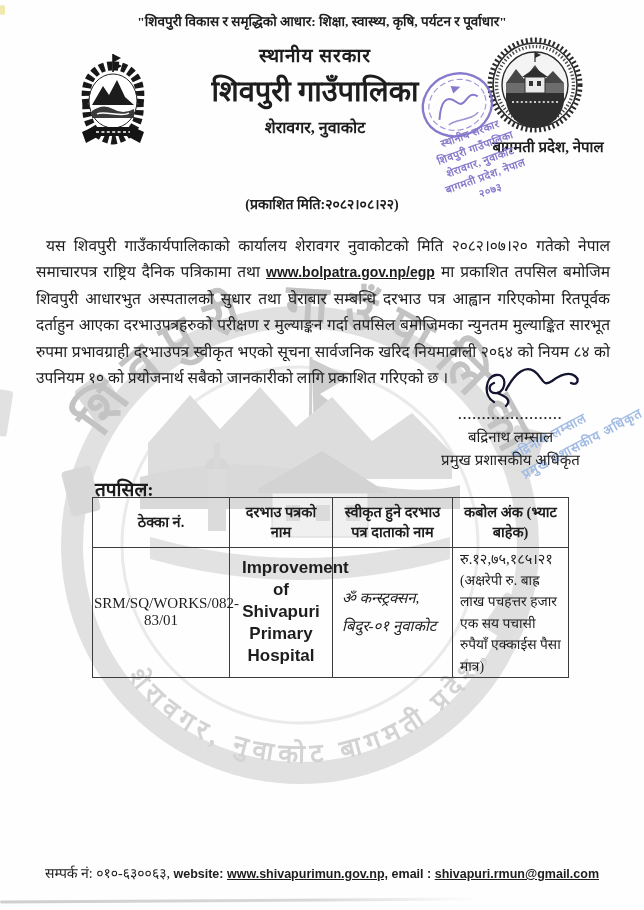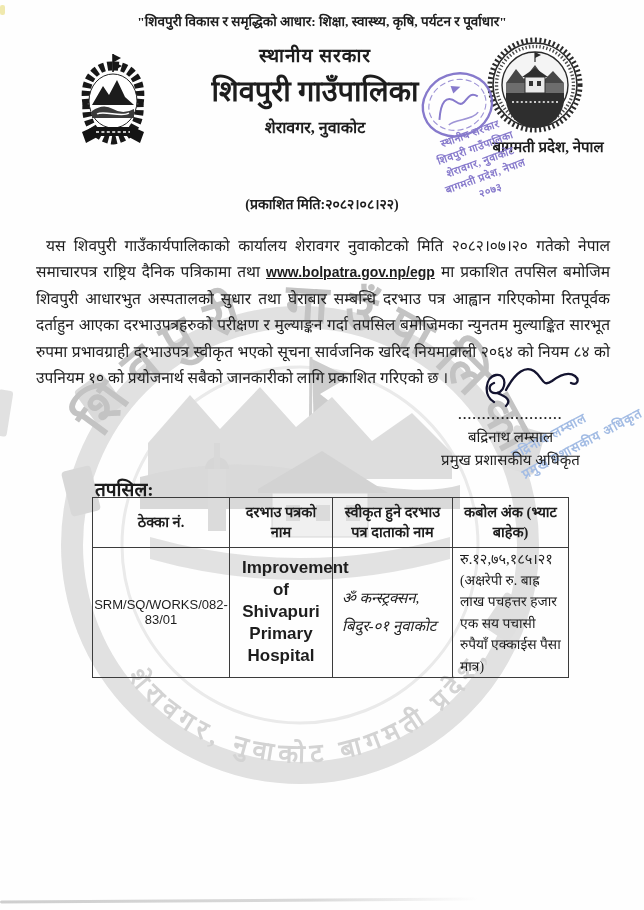--- a/index.html
+++ b/index.html
@@ -48,21 +48,21 @@
   .dots{font-size:13px;letter-spacing:1.5px;line-height:9px;font-weight:bold;}
   .sname{font-size:15px;margin-top:7px;}
   .spost{font-size:15px;margin-top:3px;}
   
   .tapsil{position:absolute;left:95px;top:476px;font-size:19px;font-weight:bold;
           text-decoration:underline;}
   table.detail{position:absolute;left:92px;top:497px;width:476px;
                border-collapse:collapse;table-layout:fixed;}
   table.detail th,table.detail td{border:1.7px solid #3c3c3c;vertical-align:middle;}
   table.detail th{font-size:14.5px;font-weight:bold;padding:4px 4px;line-height:1.4;height:34px;}
-  td.c-no{font-family:Liberation Sans, sans-serif;font-size:13px;
+  td.c-no{font-family:Liberation Serif, serif;font-size:15px;
           text-align:center;height:100px;}
   td.c-name{font-family:"Liberation Sans","DejaVu Sans",sans-serif;font-size:17px;
             font-weight:bold;text-align:center;line-height:1.3;padding:4px 12px;}
   td.c-bidder{font-size:15px;padding:0 9px;line-height:1.9;font-style:italic;}
   td.c-amount{font-size:13.8px;padding:0 7px;line-height:1.55;}
   .amount-fig{font-size:14.5px;}
   
   .footer{position:absolute;top:863px;left:0;right:0;text-align:center;font-size:14px;}
   .footer .lat{font-family:"Liberation Sans","DejaVu Sans",sans-serif;font-size:12.5px;font-weight:bold;}
   .footer a{color:inherit;text-decoration:underline;}
@@ -221,14 +221,21 @@
       <td class="c-name">Improvement of Shivapuri Primary Hospital</td>
       <td class="c-bidder">ॐ कन्स्ट्रक्सन, बिदुर-०१ नुवाकोट</td>
       <td class="c-amount">
         <div class="amount-fig">रु.१२,७५,१८५।२१</div>
         <div>(अक्षरेपी रु. बाह्र लाख पचहत्तर हजार एक सय पचासी रुपैयाँ एक्काईस पैसा मात्र)</div>
       </td>
     </tr>
   </tbody>
     </table>
 
+  <div class="footer">
+    <span>सम्पर्क नं: ०१०-६३००६३,</span>
+    <span class="lat">website:</span>
+    <a class="lat">www.shivapurimun.gov.np,</a>
+    <span class="lat">email :</span>
+    <a class="lat">shivapuri.rmun@gmail.com</a>
+  </div>
 
 </div>
 
 </body></html>

